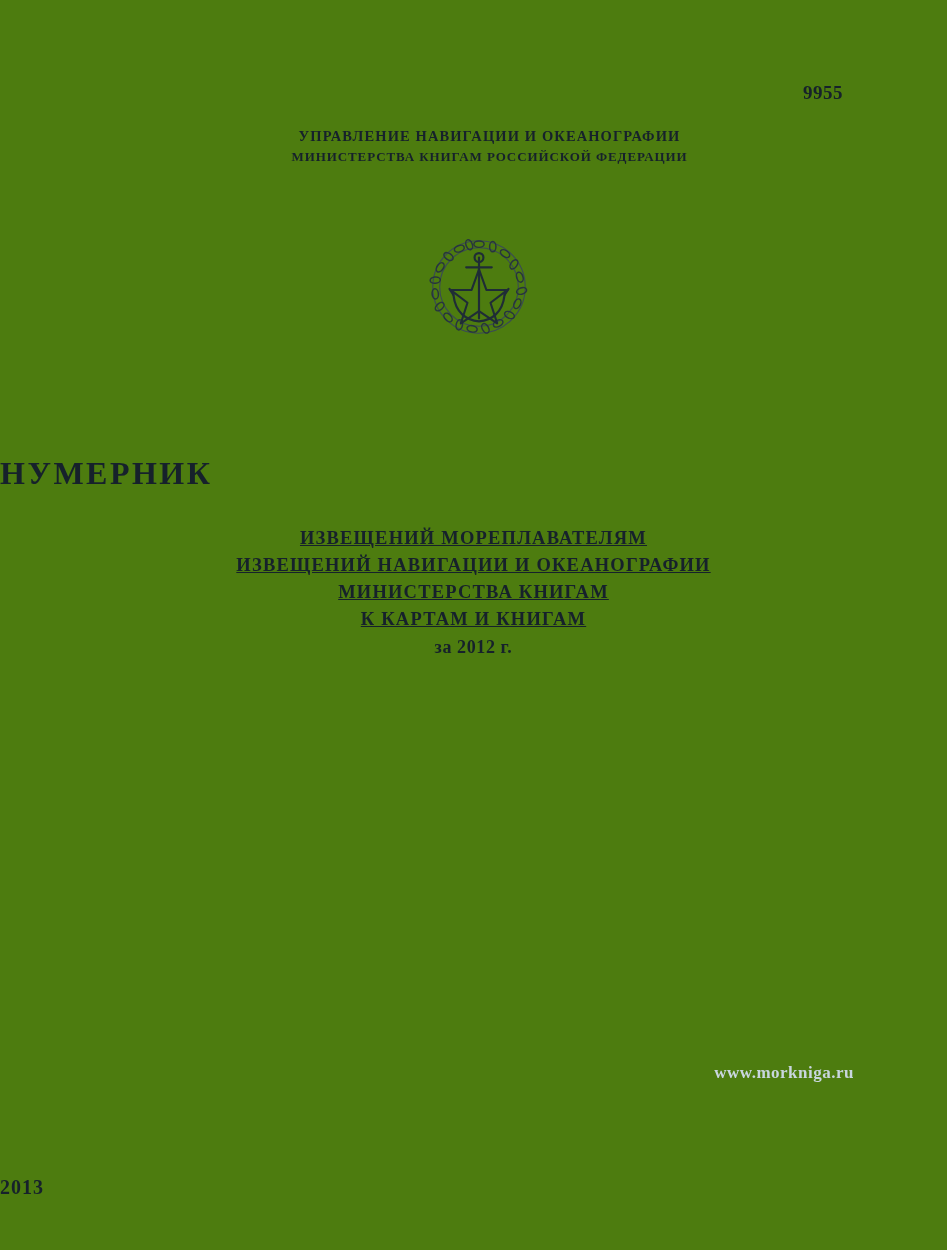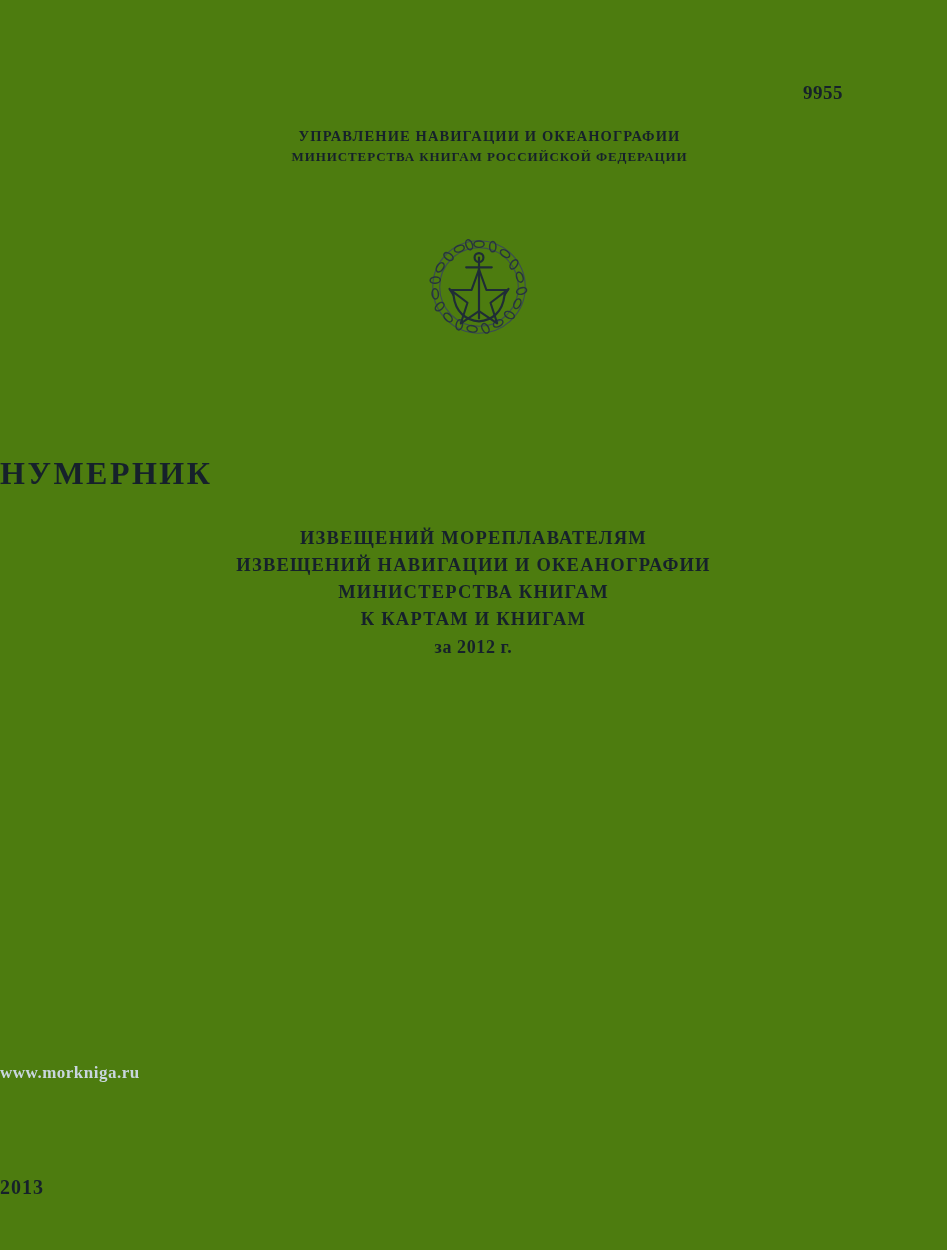--- a/index.html
+++ b/index.html
@@ -95,36 +95,37 @@
     text-align: center;
     color: #16212b;
   }
   .subtitle-block .sub {
     font-family: "Liberation Serif", serif;
     font-weight: bold;
     font-size: 18.5px;
     letter-spacing: 1.2px;
     line-height: 27px;
     white-space: nowrap;
+    text-decoration: underline;
   }
   .subtitle-block .year-line {
     font-family: Liberation Serif, serif;
     font-weight: bold;
     font-size: 18px;
     letter-spacing: 0.6px;
     margin-top: 4px;
   }
 
   
   .watermark {
     position: absolute;
     top: 1063px;
     left: 0;
     width: 854px;
-    text-align: left;
+    text-align: right;
     font-family: "Liberation Serif", serif;
     font-weight: bold;
     font-size: 17px;
     letter-spacing: 0.5px;
     color: #c9d6de;
   }
 
   
   .footer-year {
     position: absolute;

